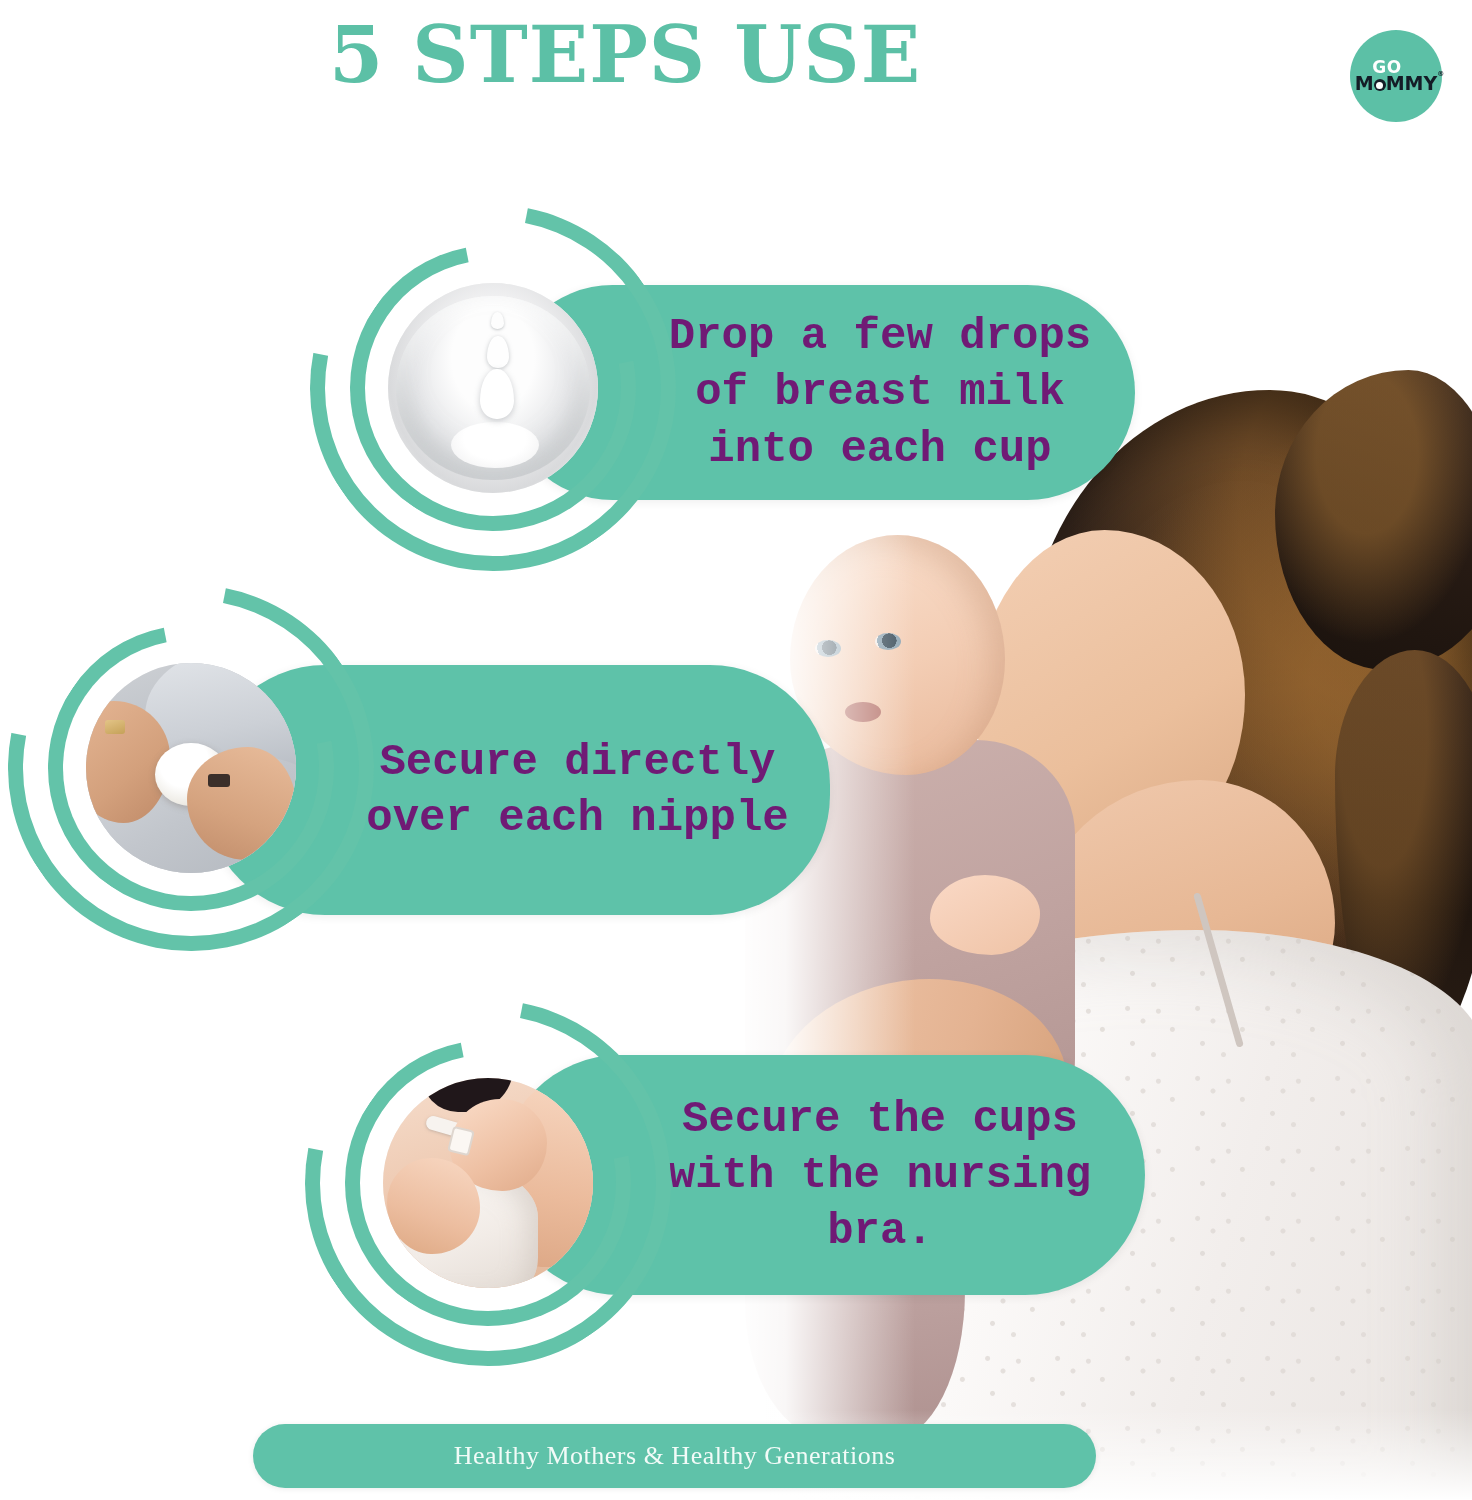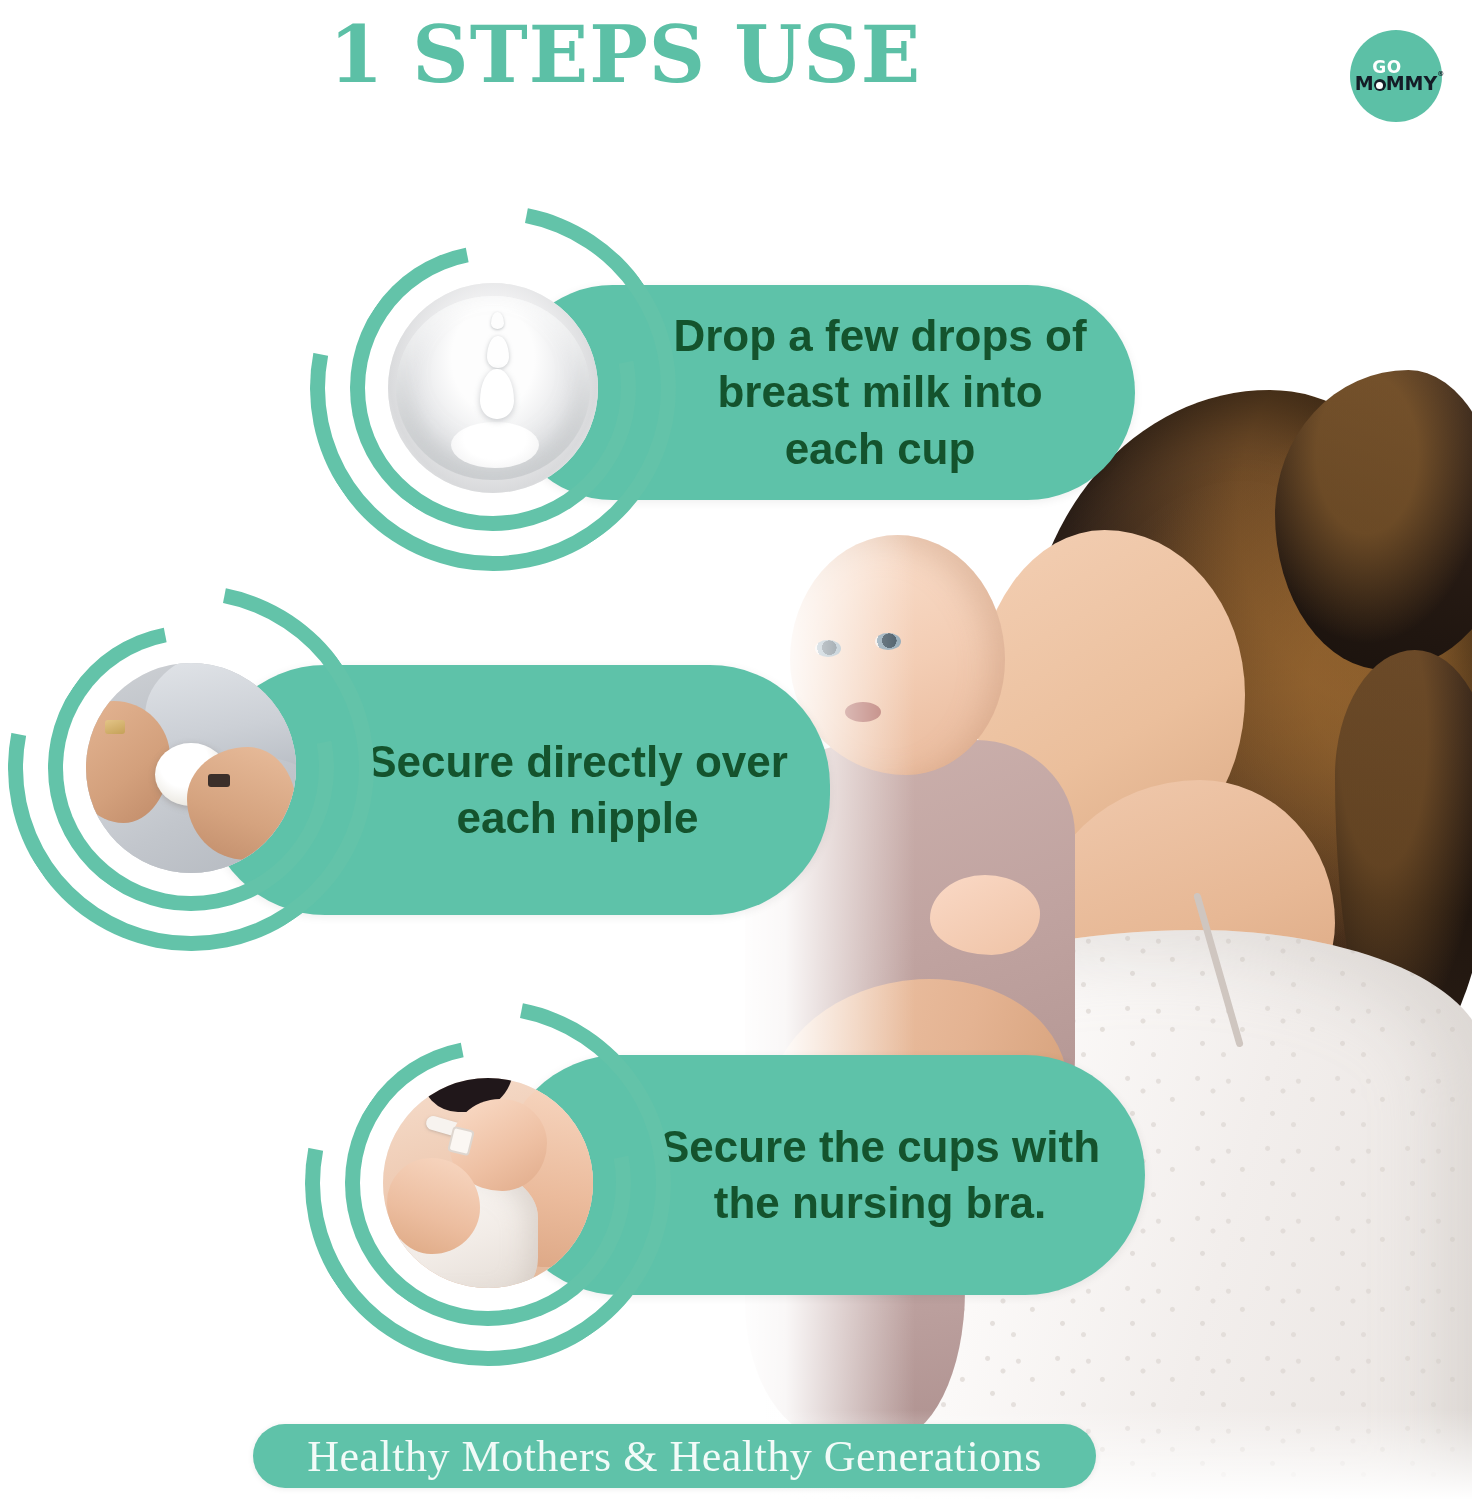--- a/index.html
+++ b/index.html
@@ -260,22 +260,22 @@
 
   
   .bubble {
     position:absolute;
     background:#5ec2a9;
     border-radius:120px;
     display:flex;
     align-items:center;
     justify-content:center;
     text-align:center;
-    color:#14532d;
-    font-family:Liberation Sans, sans-serif;
+    color:#701a75;
+    font-family:Liberation Mono, monospace;
     font-weight:bold;
     line-height:1.28;
     padding:14px 40px;
     box-shadow:0 2px 10px rgba(0,0,0,.07);
   }
   .bubble-text { display:block; }
 
   
   #step-1 { left:310px; top:205px; width:366px; height:366px; z-index:3; }
   #bubble-1 {
@@ -460,29 +460,29 @@
     display:flex;
     align-items:center;
     justify-content:center;
     z-index:5;
     box-shadow:0 1px 6px rgba(0,0,0,.08);
   }
   #footer-banner .tagline {
     color:#f2fbf8;
     font-family:"Liberation Serif", serif;
     font-weight:normal;
-    font-size:44px;
+    font-size:26px;
     letter-spacing:.5px;
     white-space:nowrap;
   }
 </style>
 </head>
 <body>
 
-<div id="page-title">1 STEPS USE</div>
+<div id="page-title">5 STEPS USE</div>
 
 <div id="brand-logo">
   <span class="logo-go">GO</span>
   <span class="logo-mommy">
     <span>M</span><span class="logo-o-dot"></span><span>MMY</span><span class="logo-tm">®</span>
   </span>
 </div>
 
 <div id="hero-photo">
   <div class="m-hair"></div>

